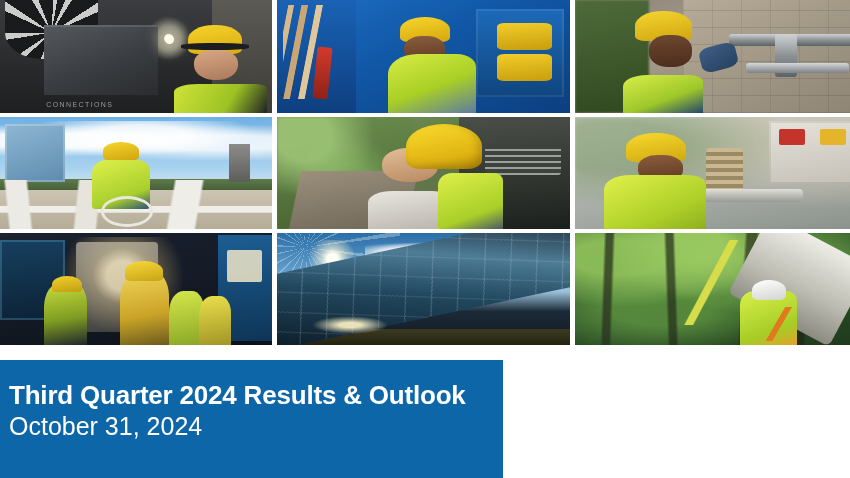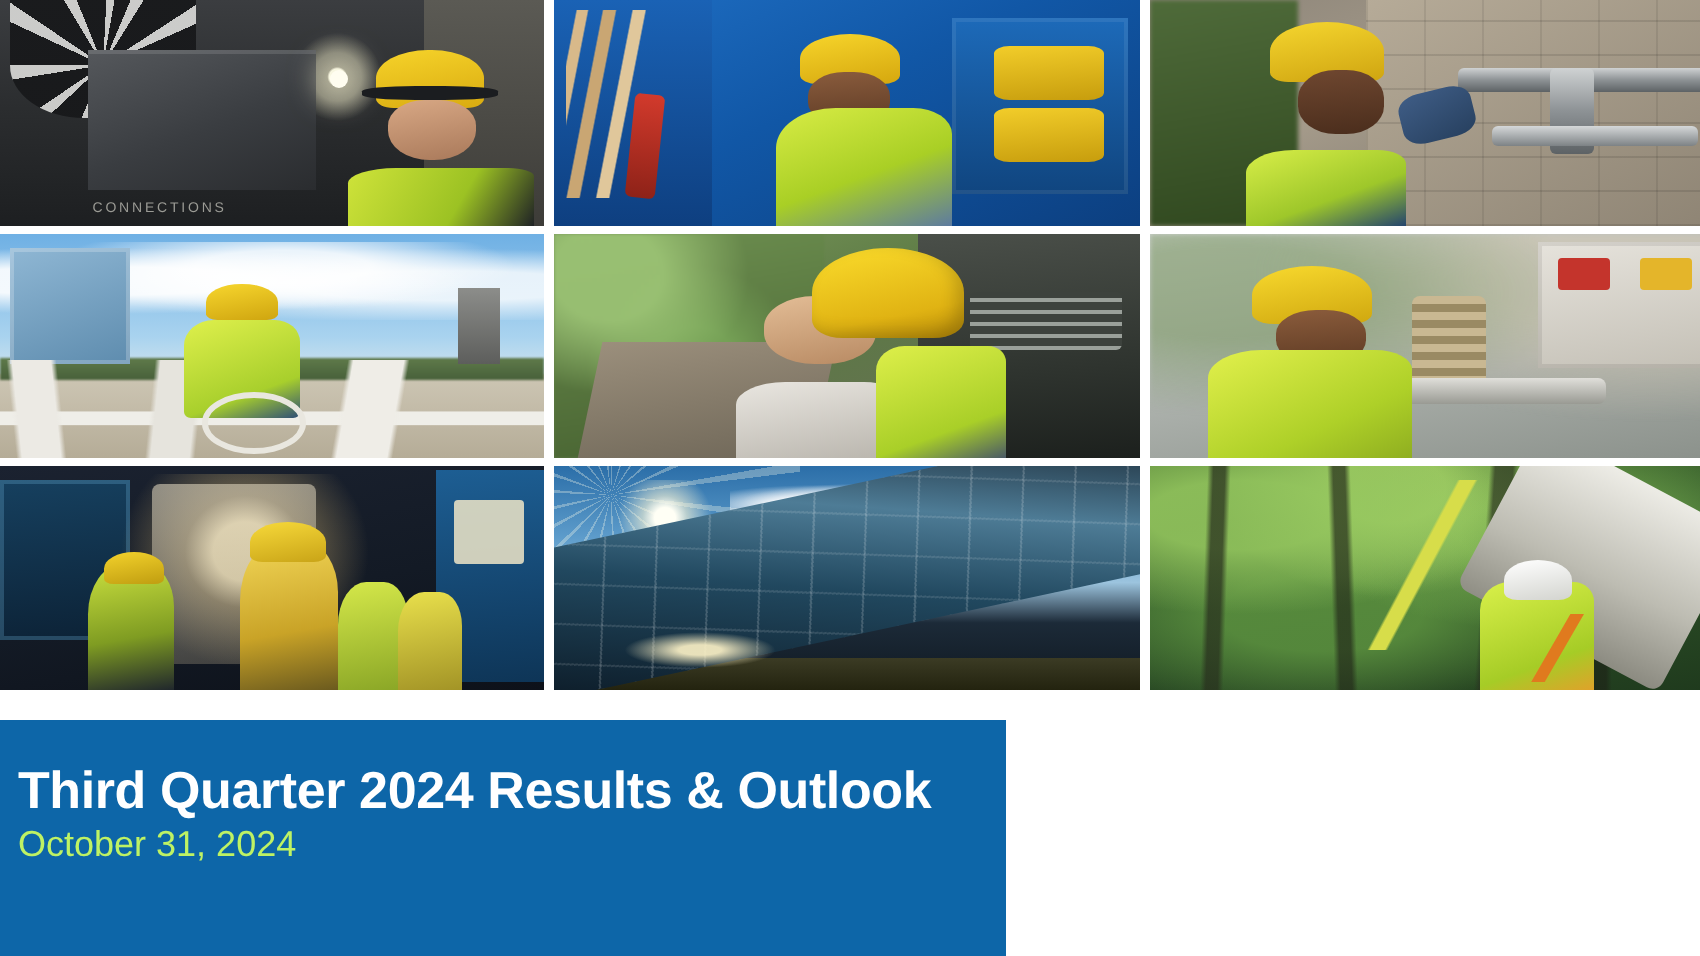--- a/index.html
+++ b/index.html
@@ -489,23 +489,23 @@
     font-weight: bold;
     color: #ffffff;
     letter-spacing: -0.2px;
     white-space: nowrap;
     font-family: "Liberation Sans", sans-serif;
   }
   .banner-subtitle {
     position: absolute;
     left: 9px;
     top: 52px;
-    font-size: 18px;
+    font-size: 25px;
     font-weight: normal;
-    color: #bef264;
+    color: #ffffff;
     letter-spacing: 0px;
     white-space: nowrap;
     font-family: "Liberation Sans", sans-serif;
   }
 
   
   .logo-area {
     position: absolute;
     left: 576px;
     top: 345px;

